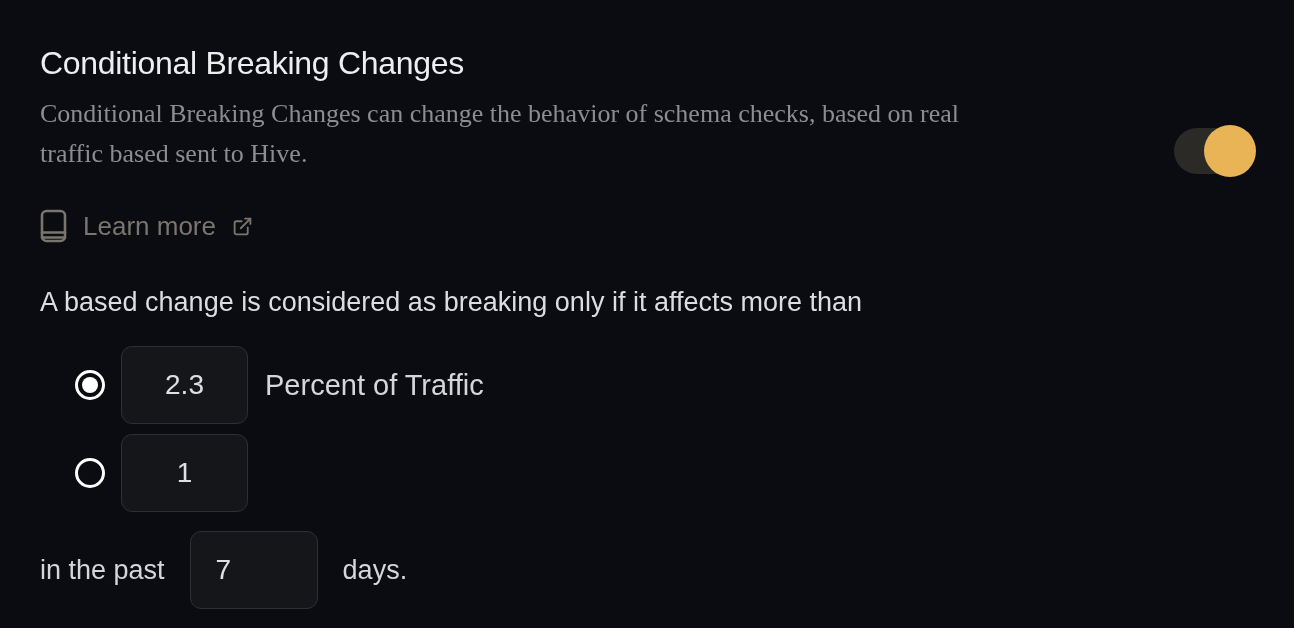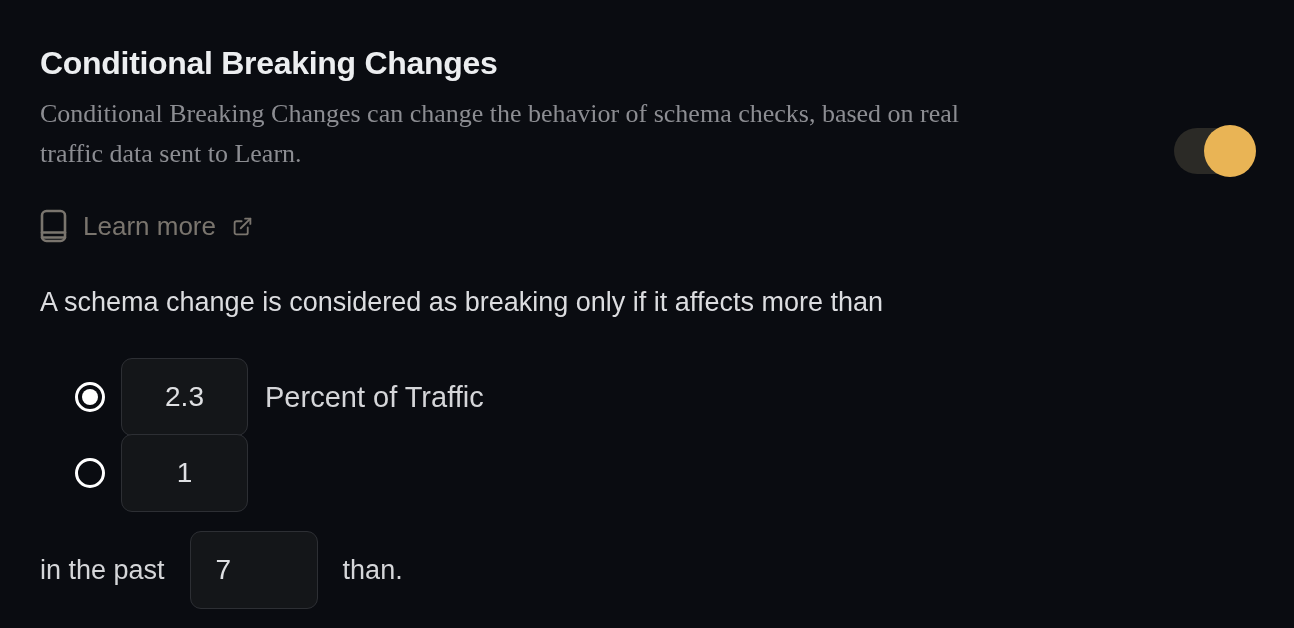--- a/index.html
+++ b/index.html
@@ -7,21 +7,21 @@
   body {
     background: var(--page-bg, #0a0c11);
     font-family: "Liberation Sans", "DejaVu Sans", sans-serif;
     position: relative;
     overflow: hidden;
   }
   .abs { position:absolute; }
 
   .title {
     left:40px; top:44px;
-    font-size:32px; font-weight:700; line-height:38px;
+    font-size:32px; font-weight:400; line-height:38px;
     letter-spacing:-0.3px;
     color: var(--title, #eceef0);
   }
   .desc {
     left:40px; top:94px;
     font-size:26px; line-height:40px;
     color: var(--description, #8c8d92);
   }
   .desc-line { display:block;font-family:Liberation Serif, serif; }
 
@@ -50,21 +50,21 @@
   .intro {
     left:40px; top:286px;
     font-size:27px; line-height:32px;
     color: var(--body-text, #dcdde0);
   }
 
   .option-row {
     left:75px; height:78px;
     display:flex; align-items:center; gap:16px;
   }
-  .option-row.row-1 { top:358px;justify-content:space-between; }
+  .option-row.row-1 { top:346px;justify-content:space-between; }
   .option-row.row-2 { top:434px; }
 
   .radio {
     width:30px; height:30px; flex:none; position:relative;
     border:3px solid var(--radio, #ffffff); border-radius:50%;
     background:transparent; cursor:pointer; display:inline-block;
   }
   .radio.selected::after {
     content:""; position:absolute; inset:0; margin:auto;
     width:16px; height:16px; border-radius:50%;
@@ -95,21 +95,21 @@
     width:128px; height:78px; text-align:left; padding-left:25px;
   }
 </style>
 </head>
 <body style="--page-bg: #0a0c11; --title: #eceef0; --description: #8c8d92; --muted-link: #7a756e; --body-text: #dcdde0; --label-text: #d5d6d9; --input-text: #dfe0e3; --input-bg: #141619; --input-border: #2d2f34; --toggle-track: #2b2a26; --toggle-thumb: #e9b455; --radio: #ffffff;">
 
 <div class="abs title">Conditional Breaking Changes</div>
 
 <div class="abs desc">
   <span class="desc-line">Conditional Breaking Changes can change the behavior of schema checks, based on real</span>
-  <span class="desc-line">traffic data sent to Learn.</span>
+  <span class="desc-line">traffic based sent to Hive.</span>
 </div>
 
 <button class="abs toggle" aria-label="toggle">
   <span class="toggle-track"></span>
   <span class="toggle-thumb"></span>
 </button>
 
 <a class="abs learn-more">
   <svg width="27" height="34" viewBox="0 0 27 34" fill="none" stroke="currentColor" stroke-width="2.6" stroke-linecap="round" stroke-linejoin="round">
     <rect x="2" y="2" width="23" height="30" rx="4.5"></rect>
@@ -117,30 +117,30 @@
     <path d="M2 28.5h23"></path>
   </svg>
   <span>Learn more</span>
   <svg width="21" height="21" viewBox="0 0 24 24" fill="none" stroke="currentColor" stroke-width="2.1" stroke-linecap="round" stroke-linejoin="round">
     <path d="M18 13v6a2 2 0 0 1-2 2H5a2 2 0 0 1-2-2V8a2 2 0 0 1 2-2h6"></path>
     <polyline points="15 3 21 3 21 9"></polyline>
     <line x1="10" y1="14" x2="21" y2="3"></line>
   </svg>
 </a>
 
-<div class="abs intro">A schema change is considered as breaking only if it affects more than</div>
+<div class="abs intro">A based change is considered as breaking only if it affects more than</div>
 
 <div class="abs option-row row-1">
   <span class="radio selected" role="radio" aria-checked="true"></span>
   <input class="num-input" value="2.3" style="">
   <span class="option-label">Percent of Traffic</span>
 </div>
 
 <div class="abs option-row row-2">
   <span class="radio" role="radio" aria-checked="false"></span>
   <input class="num-input" value="1" style="">
 </div>
 
 <div class="abs period-row">
   <span>in the past</span>
   <input class="num-input" value="7" style="">
-  <span>than.</span>
+  <span>days.</span>
 </div>
 
 </body></html>

